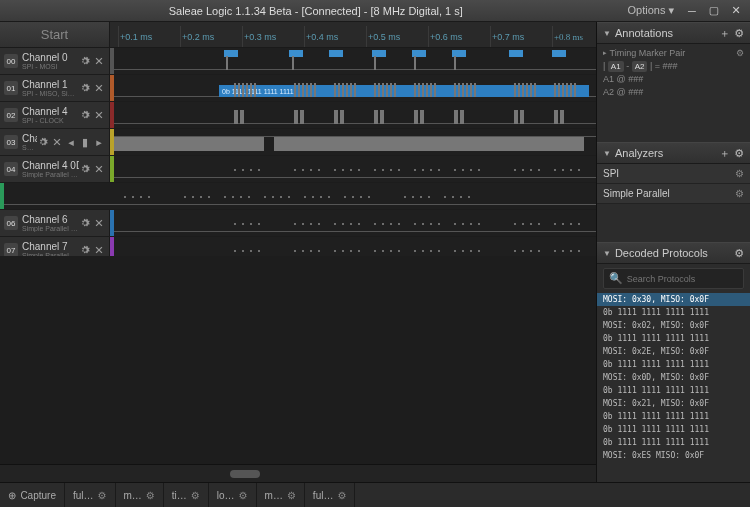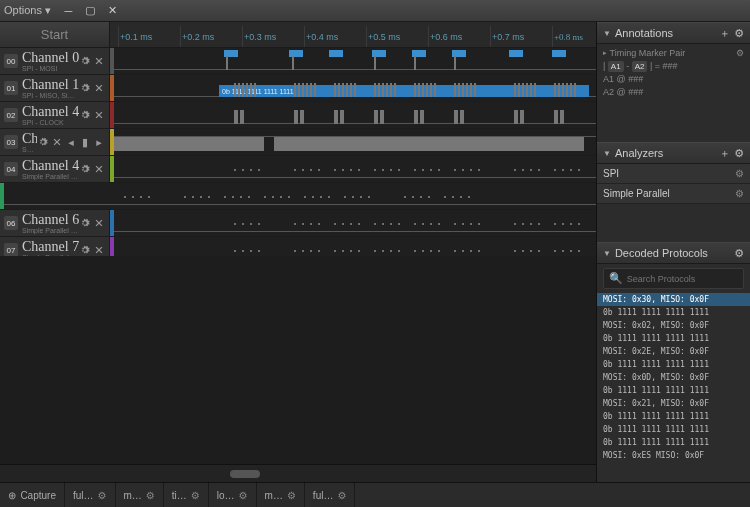--- a/index.html
+++ b/index.html
@@ -13,21 +13,21 @@
 .start-row { height: 26px; display: flex; align-items: stretch; border-bottom: 1px solid #1a1a1a; }
 .start-btn { width: 110px; background: linear-gradient(#3f3f3f,#303030); color: #888; display: flex; align-items: center; justify-content: center; font-size: 13px; border-right: 1px solid #1a1a1a; cursor: pointer; }
 .ruler { flex: 1; display: flex; align-items: center; background: #292929; color: #8aa; font-size: 9px; position: relative; overflow: hidden; }
 .ruler .tick { position: absolute; top: 4px; bottom: 0; display: flex; align-items: center; color: #5b9ab0; }
 .ruler .tick::before { content: ""; position: absolute; left: -2px; top: 0; width: 1px; height: 100%; background: #3a3a3a; }
 .channels { flex: 1; overflow: hidden; }
 .ch-row { display: flex; height: 27px; border-bottom: 1px solid #1c1c1c; }
 .ch-head { width: 110px; background: #2f2f2f; display: flex; align-items: center; padding: 0 4px; border-right: 1px solid #1a1a1a; position: relative; }
 .ch-idx { width: 14px; height: 14px; border-radius: 2px; background: #444; color: #ddd; font-size: 8px; display: flex; align-items: center; justify-content: center; margin-right: 4px; }
 .ch-labels { flex: 1; line-height: 1; overflow: hidden; }
-.ch-name { color: #ccc; font-size: 14px; white-space: nowrap; font-family: Liberation Serif, serif; }
+.ch-name { color: #ccc; font-size: 10px; white-space: nowrap; }
 .ch-sub { color: #777; font-size: 7px; white-space: nowrap; overflow: hidden; text-overflow: ellipsis; }
 .ch-icons { display: flex; gap: 2px; }
 .ico { width: 12px; height: 12px; color: #999; cursor: pointer; display: flex; align-items: center; justify-content: center; }
 .ico svg { width: 10px; height: 10px; }
 .color-strip { width: 4px; height: 100%; }
 .wave { flex: 1; background: #1f1f1f; position: relative; overflow: hidden; }
 .wave-line { position: absolute; left: 0; right: 0; bottom: 4px; height: 1px; background: #555; }
 .pulse { position: absolute; bottom: 4px; background: #777; }
 .thin-pulse { width: 2px; height: 14px; }
 .dot { position: absolute; width: 2px; height: 2px; background: #888; border-radius: 50%; top: 13px; }
@@ -54,20 +54,21 @@
 .tab { display: flex; align-items: center; padding: 0 8px; border-right: 1px solid #1a1a1a; font-size: 10px; color: #aaa; cursor: pointer; gap: 4px; }
 .tab .gear { color: #888; }
 ::-webkit-scrollbar { width: 8px; }
 ::-webkit-scrollbar-thumb { background: #555; border-radius: 4px; }
 ::-webkit-scrollbar-track { background: #222; }
 </style>
 </head>
 <body>
 
 <div class="titlebar">
+  <span class="title">Saleae Logic 1.1.34 Beta - [Connected] - [8 MHz Digital, 1 s]</span>
   <span class="opt">Options ▾</span>
   <span class="win-btn">─</span>
   <span class="win-btn">▢</span>
   <span class="win-btn">✕</span>
 </div>
 
 <div class="main">
   <div class="left">
     <div class="start-row">
       <div class="start-btn">Start</div>

